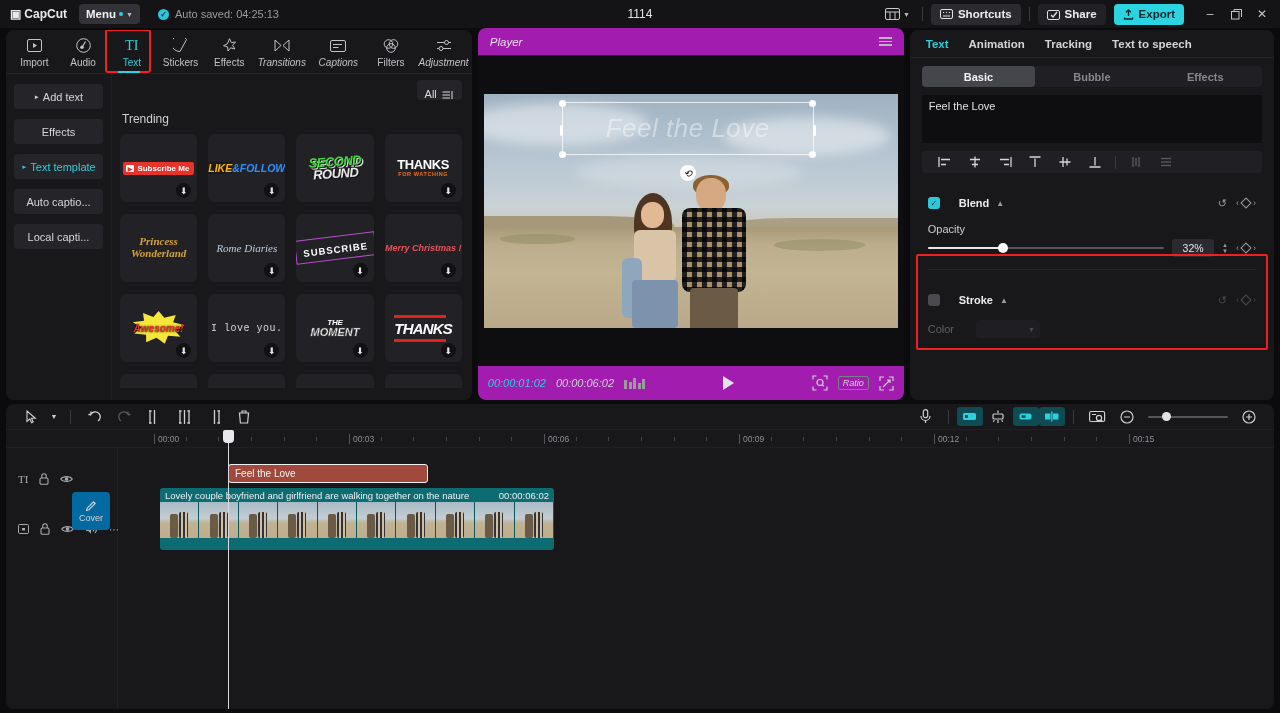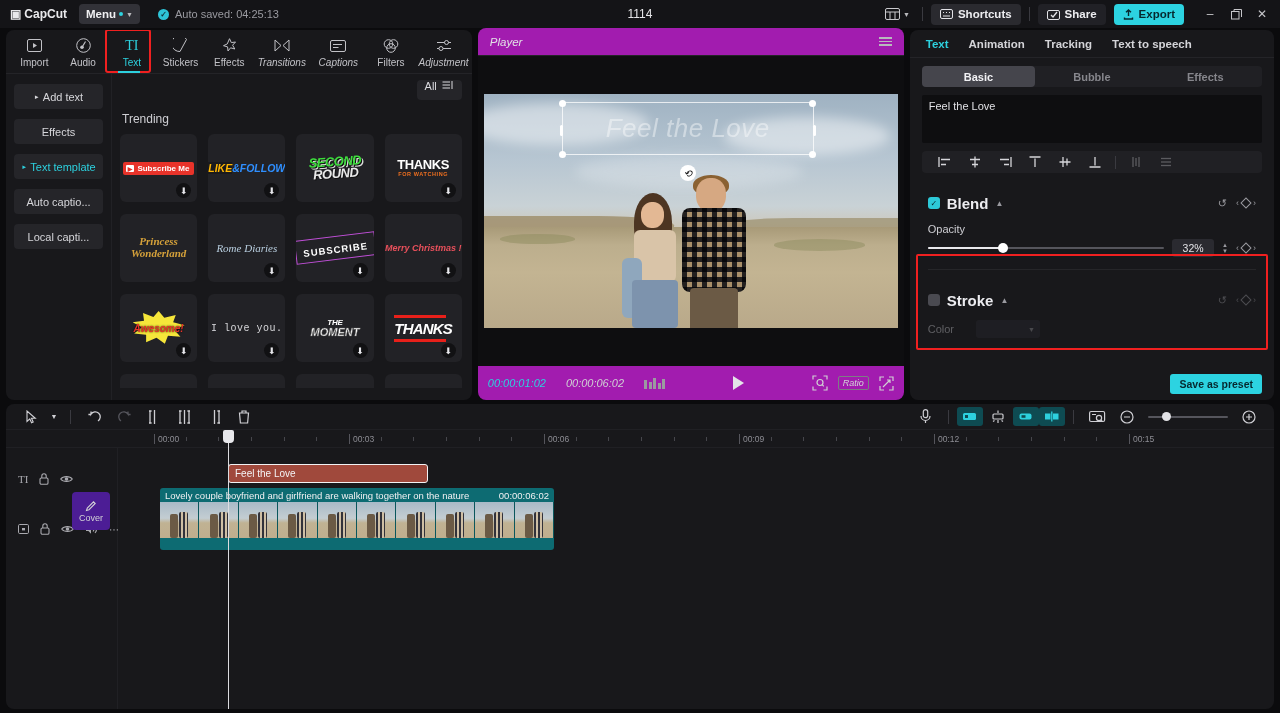--- a/index.html
+++ b/index.html
@@ -87,21 +87,21 @@
   .subitem .tri { font-size: 6px; }
   .subitem-hl { position: relative; }
   .subitem-hl::after {
     content: ""; position: absolute; left: -3px; top: -3px; right: -3px; bottom: -3px;
     border: 2px solid #f02020; border-radius: 4px; pointer-events: none;
   }
 
   .templates { flex: 1; position: relative; overflow: hidden; padding: 0 10px 0 8px; }
   .filterbar { height: 32px; display: flex; align-items: center; justify-content: flex-end; }
   .filter-pill {
-    background: #252529; border-radius: 4px; height: 20px; display: flex; align-items: flex-start;
+    background: #252529; border-radius: 4px; height: 20px; display: flex; align-items: flex-end;
     gap: 5px; padding: 0 8px; font-size: 11px; color: #dcdce0; cursor: pointer;
   }
   .sect-title { font-size: 12px; color: #cfcfd4; margin: 6px 0 8px 2px; }
   .grid { display: grid; grid-template-columns: repeat(4, 1fr); gap: 12px 11px; }
   .card {
     height: 68px; background: #222226; border-radius: 6px; position: relative;
     display: flex; align-items: center; justify-content: center; cursor: pointer; overflow: hidden;
   }
   .dl {
     position: absolute; right: 6px; bottom: 4px; width: 15px; height: 15px; border-radius: 50%;
@@ -193,21 +193,21 @@
     color: rgba(255,255,255,0.42); font-size: 26px; letter-spacing: 0.5px; white-space:nowrap;
   }
   .hnd { position:absolute; width:7px; height:7px; border-radius:50%; background:#fff; }
   .hnd.tl{left:-3.5px;top:-3.5px;} .hnd.tr{right:-3.5px;top:-3.5px;}
   .hnd.bl{left:-3.5px;bottom:-3.5px;} .hnd.br{right:-3.5px;bottom:-3.5px;}
   .hnd.ml{left:-3px;top:50%;margin-top:-3.5px;width:3px;height:11px;border-radius:2px;}
   .hnd.mr{right:-3px;top:50%;margin-top:-3.5px;width:3px;height:11px;border-radius:2px;}
   .rot { position:absolute; left:50%; margin-left:-8px; top:62px; width:16px; height:16px;
          border-radius:50%; background:#fff; display:flex; align-items:center; justify-content:center;
          font-size:10px; color:#111; }
-  .player-foot { height: 34px; display:flex; align-items:center; padding: 0 10px; gap:20px; }
+  .player-foot { height: 34px; display:flex; align-items:center; padding: 0 10px; gap:10px; }
   .tc { font-size: 11px; color:#2dd0de; font-family:"Liberation Sans", sans-serif; }
   .tc.dim { color:#cfcfd4; }
   .eqicon { display:flex; gap:1.5px; align-items:flex-end; cursor:pointer; }
   .eqicon i { width:3px; background:#9b9ba0; display:block; }
   .play-wrap { flex:1; display:flex; align-items:center; justify-content:center; }
   .playbtn { width:0;height:0;border-left:11px solid #e4e4e8;border-top:7px solid transparent;
              border-bottom:7px solid transparent; cursor:pointer; }
   .foot-right { display:flex; align-items:center; gap:10px; }
   .ratio-btn { border:1px solid #7d7d84; border-radius:2px; font-size:9px; padding:1px 4px; color:#d4d4d8; cursor:pointer;}
 
@@ -229,21 +229,21 @@
   .alignbar { height:22px; background:#202024; border-radius:4px; margin-top:8px; display:flex;
               align-items:center; padding: 0 8px; gap: 0; }
   .abtn { width:30px; height:22px; display:flex;align-items:center;justify-content:center; cursor:pointer;}
   .abtn.dim { opacity:.32; cursor:default; }
   .asep { width:1px;height:13px;background:#3a3a40;margin:0 5px;}
   .section { margin-top: 14px; position:relative; padding: 6px 6px 0 6px;}
   .sechead { display:flex; align-items:center; gap:7px; height:20px; }
   .cb { width:12px;height:12px;border-radius:3px;background:#2dc9d8;display:flex;align-items:center;
         justify-content:center;font-size:8px;color:#07262c; cursor:pointer;}
   .cb.off { background:#4a4a51; }
-  .sechead .nm { font-size:15px; font-weight:bold; color:#ececf0; }
+  .sechead .nm { font-size:11px; font-weight:bold; color:#ececf0;margin-left:12px; }
   .sechead .chev { font-size:8px; color:#9a9aa0; }
   .sechead .right { margin-left:auto; display:flex; align-items:center; gap:9px; color:#9a9aa0; font-size:11px;}
   .kf { display:flex; align-items:center; gap:3px; font-size:9px; color:#9a9aa0; cursor:pointer;}
   .kf .dia { width:8px;height:8px;border:1px solid #9a9aa0;transform:rotate(45deg);}
   .rowlabel { font-size:11px; color:#cdcdd2; margin: 10px 0 4px 0;}
   .sliderrow { display:flex; align-items:center; gap:8px; }
   .track { flex:1; height:2px; background:#55555c; position:relative; border-radius:2px; }
   .track .fill { position:absolute; left:0; top:0; bottom:0; background:#e8e8ec; border-radius:2px;}
   .track .knob { position:absolute; top:-4px; width:10px; height:10px; border-radius:50%;
                  background:#fff; transform:translateX(-5px); cursor:pointer;}
@@ -300,21 +300,21 @@
   .vidclip .cap { height:14px; display:flex; align-items:center; justify-content:space-between;
                   padding: 0 5px; font-size:9.5px; color:#f0f0f2; }
   .thumbs { height:36px; display:flex; overflow:hidden; }
   .thumb { flex:1; position:relative; overflow:hidden; border-right:1px solid rgba(0,0,0,.18); }
   .thumb .sk { position:absolute; inset:0; background:linear-gradient(180deg,#a9bac7 0%, #c3cdd2 45%, #c0b293 58%, #bfae8e 100%); }
   .thumb .fg { position:absolute; left:50%; transform:translateX(-50%); bottom:0; width:18px; height:26px; }
   .thumb .fg .a { position:absolute; left:0; bottom:0; width:8px; height:24px; background:#6b5a45; border-radius:2px;}
   .thumb .fg .b { position:absolute; right:0; bottom:0; width:9px; height:26px;
                   background: repeating-linear-gradient(90deg,#32323a 0 2px,#cfbfa4 2px 4px); border-radius:2px;}
   .cover {
-    position:absolute; left:-46px; top:44px; width:38px; height:38px; background:#4c1d95; border-radius:4px;
+    position:absolute; left:-46px; top:44px; width:38px; height:38px; background:#0369a1; border-radius:4px;
     display:flex; flex-direction:column; align-items:center; justify-content:center; gap:1px;
     font-size:9px; color:#d2d2d6; cursor:pointer;
   }
   svg { display:block; }
 </style>
 </head>
 <body>
 
 <div class="app">
 
@@ -796,23 +796,20 @@
               </span>
             </span>
           </div>
           <div class="stroke-row">
             <span class="lb">Color</span>
             <span class="colorsel">▼</span>
           </div>
         </div>
 
         <div class="blend-hl"></div>
-      </div>
-      <div class="rfoot">
-        <span class="preset-btn">Save as preset</span>
       </div>
     </div>
   </div>
 
   <div class="timeline">
     <div class="tl-toolbar">
       <span class="tbtn">
         <svg width="11" height="14" viewBox="0 0 11 14">
             <path d="M1 1 L1 11.5 L3.8 8.9 L5.6 12.8 L7.2 12 L5.5 8.3 L9.3 8.3 Z" fill="none" stroke="#cfcfd4" stroke-width="1.1"></path>
           </svg>

